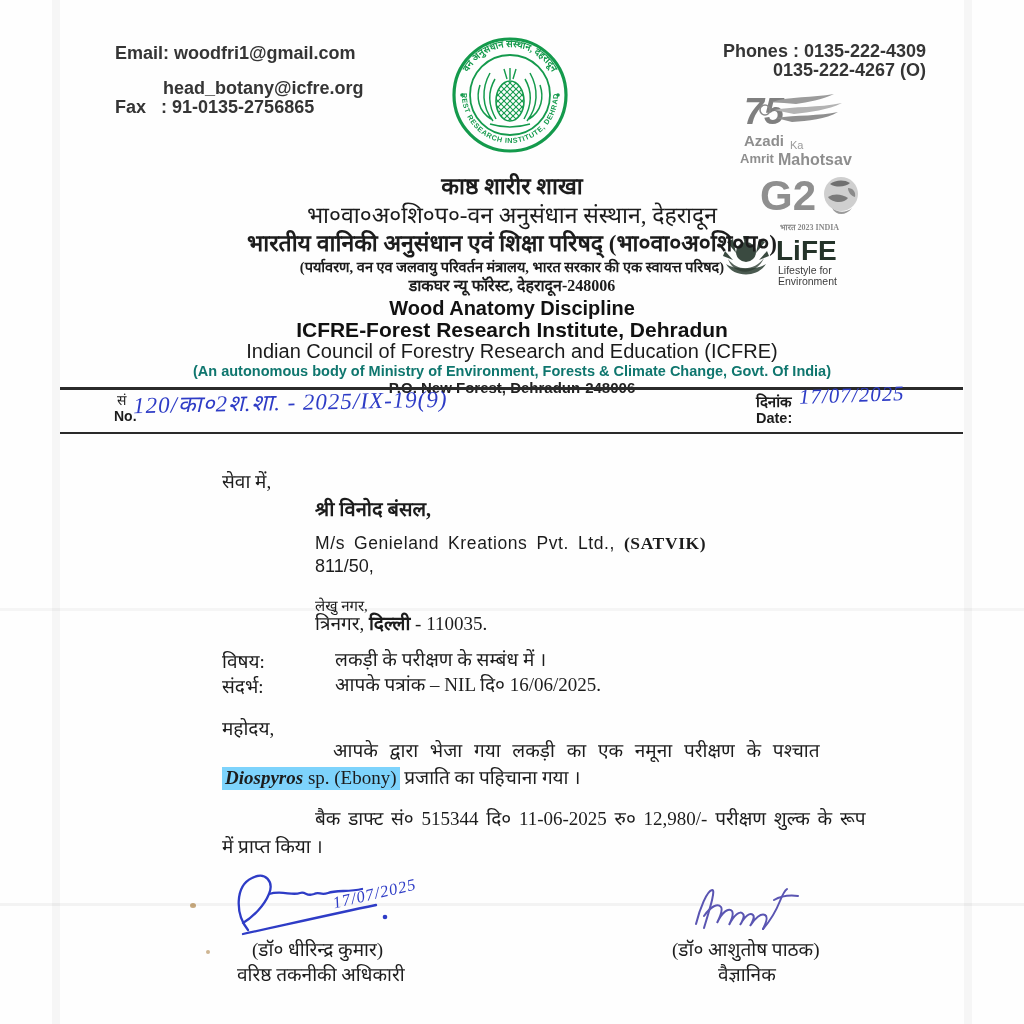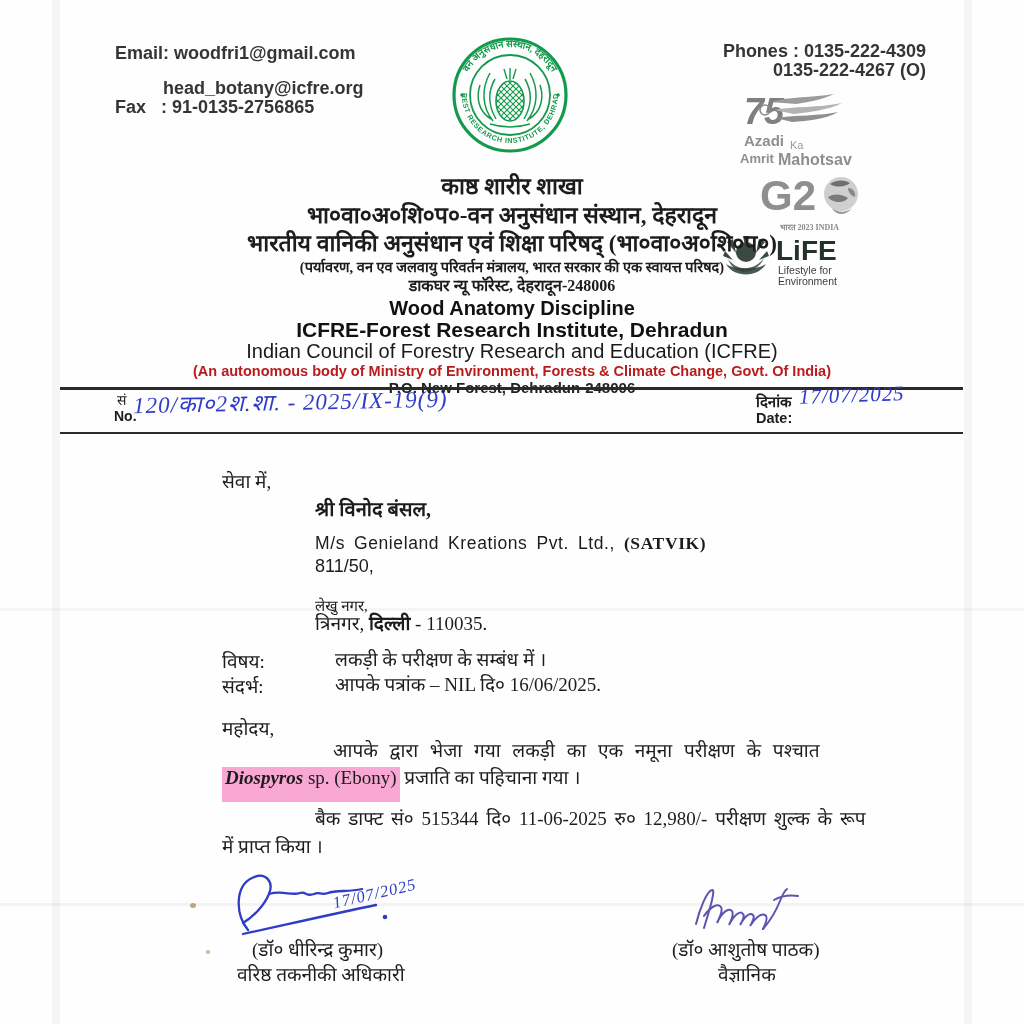--- a/index.html
+++ b/index.html
@@ -2,21 +2,21 @@
 <html><head>
 <meta charset="utf-8">
 <style>
   html,body{margin:0;padding:0;background:#ffffff;}
   .page{position:relative;width:1024px;height:1024px;background:#fefefe;overflow:hidden;
         font-family:"Liberation Sans",sans-serif;color:#1c1c1c;}
   .abs{position:absolute;}
   .hi{font-family:"Liberation Serif",serif;}
   .sans{font-family:"Liberation Sans",sans-serif;}
   .ink{color:#2e3cc6;font-style:italic;font-family:"Liberation Serif",serif;}
-  .hl{background:#f9a8d4;padding:0 3px 14px 3px;}
+  .hl{background:#7dd3fc;padding:0 3px 2px 3px;}
   .rule{background:#2a2a2a;}
   .crease{pointer-events:none;}
   .speck{border-radius:50%;}
   
   .mline{left:60px;width:904px;text-align:center;margin-top:22px;}
   
   .contact{font-weight:bold;color:#353535;font-size:18px;line-height:19px;}
 </style>
 </head>
 <body>
@@ -109,28 +109,28 @@
       </g>
       <path d="M4,36 C12,50 36,50 44,36 C36,42 12,42 4,36 Z" fill="#4a5a50"></path>
       <path d="M6,31 C16,44 32,43 42,30 C34,48 12,48 6,31 Z" fill="#2f3f35" opacity="0.8"></path>
       <text x="54" y="32" font-size="28" font-weight="800" fill="#243329" font-family="Liberation Sans,sans-serif">LiFE</text>
       <text x="56" y="46" font-size="10.5" fill="#3c3c3c" font-family="Liberation Sans,sans-serif">Lifestyle for</text>
       <text x="56" y="57" font-size="10.5" fill="#3c3c3c" font-family="Liberation Sans,sans-serif">Environment</text>
     </svg>
   </div>
 
   <div class="abs mline hi" style="top:147px;font-size:23px;font-weight:600;">काष्ठ शारीर शाखा</div>
-  <div class="abs mline hi" style="top:176px;font-size:23px;font-weight:700;">भा०वा०अ०शि०प०-वन अनुसंधान संस्थान, देहरादून</div>
+  <div class="abs mline hi" style="top:176px;font-size:23px;font-weight:400;">भा०वा०अ०शि०प०-वन अनुसंधान संस्थान, देहरादून</div>
   <div class="abs mline hi" style="top:204px;font-size:23px;font-weight:600;">भारतीय वानिकी अनुसंधान एवं शिक्षा परिषद् (भा०वा०अ०शि०प०)</div>
   <div class="abs mline hi" style="top:234px;font-size:14.5px;font-weight:700;">(पर्यावरण, वन एव जलवायु परिवर्तन मंत्रालय, भारत सरकार की एक स्वायत्त परिषद)</div>
   <div class="abs mline hi" style="top:252px;font-size:16px;font-weight:700;">डाकघर न्यू फॉरेस्ट, देहरादून-248006</div>
   <div class="abs mline sans" style="top:275px;font-size:20px;font-weight:800;color:#111;">Wood Anatomy Discipline</div>
   <div class="abs mline sans" style="top:296px;font-size:21px;font-weight:800;color:#111;">ICFRE-Forest Research Institute, Dehradun</div>
   <div class="abs mline sans" style="top:318px;font-size:20px;font-weight:400;color:#1a1a1a;">Indian Council of Forestry Research and Education (ICFRE)</div>
-  <div class="abs mline sans" style="top:341px;font-size:14.5px;font-weight:700;color:#b91c1c;">(An autonomous body of Ministry of Environment, Forests &amp; Climate Change, Govt. Of India)</div>
+  <div class="abs mline sans" style="top:341px;font-size:14.5px;font-weight:700;color:#0f766e;">(An autonomous body of Ministry of Environment, Forests &amp; Climate Change, Govt. Of India)</div>
   <div class="abs mline sans" style="top:357px;font-size:15px;font-weight:700;color:#222;">P.O. New Forest, Dehradun-248006</div>
 
   <div class="abs rule" style="left:60px;top:387px;width:903px;height:3px;"></div>
   <div class="abs rule" style="left:60px;top:432px;width:903px;height:2px;"></div>
 
   <div class="abs hi" style="left:117px;top:390px;font-size:14px;">सं</div>
   <div class="abs sans" style="left:114px;top:408px;font-size:14px;font-weight:600;">No.</div>
   <div class="abs ink" style="left:133px;top:385px;font-size:23px;letter-spacing:1px;transform:rotate(-1.2deg);">120/का०2श.शा. - 2025/IX-19(9)</div>
   <div class="abs hi" style="left:756px;top:391px;font-size:15px;font-weight:600;">दिनांक</div>
   <div class="abs sans" style="left:756px;top:410px;font-size:14.5px;font-weight:700;">Date:</div>

